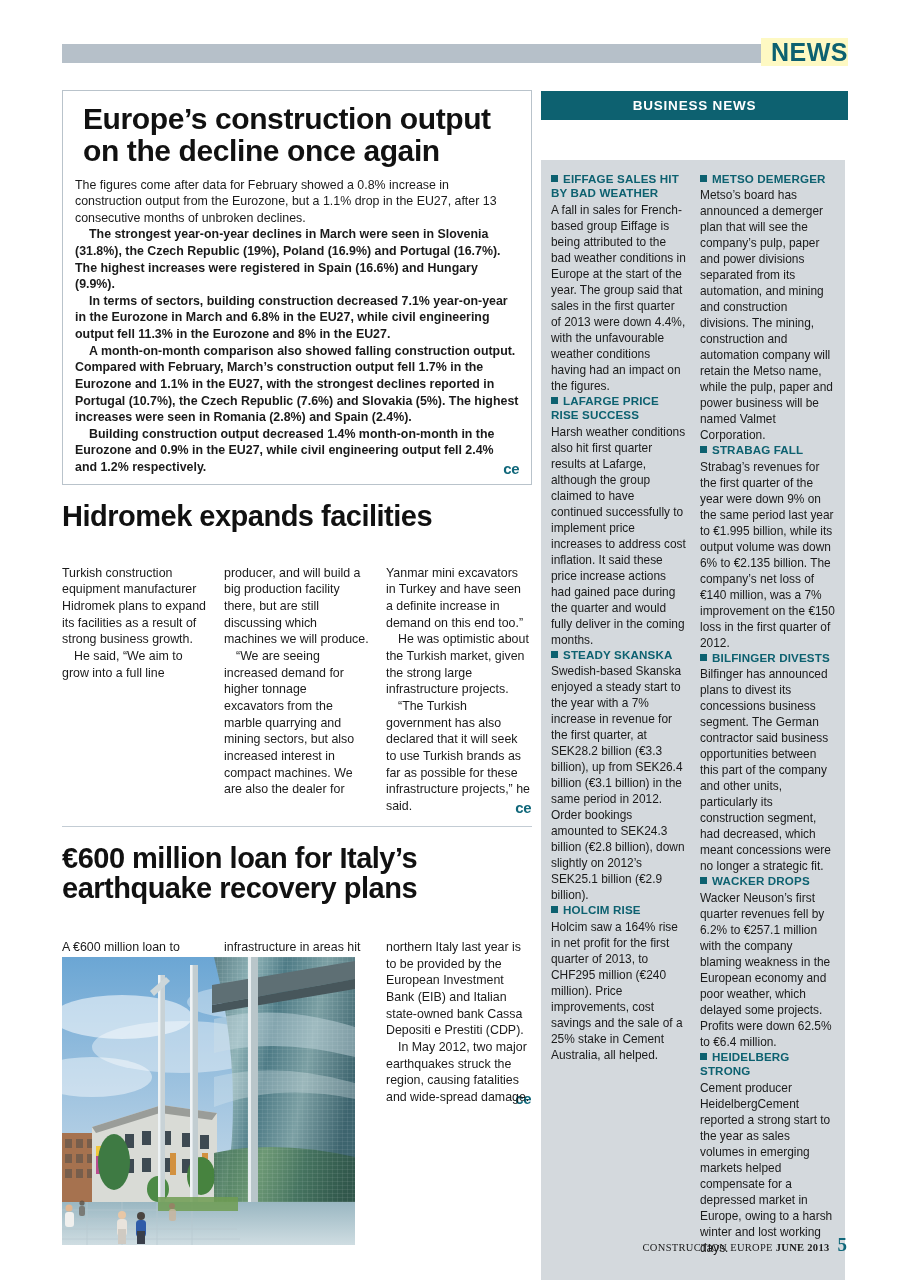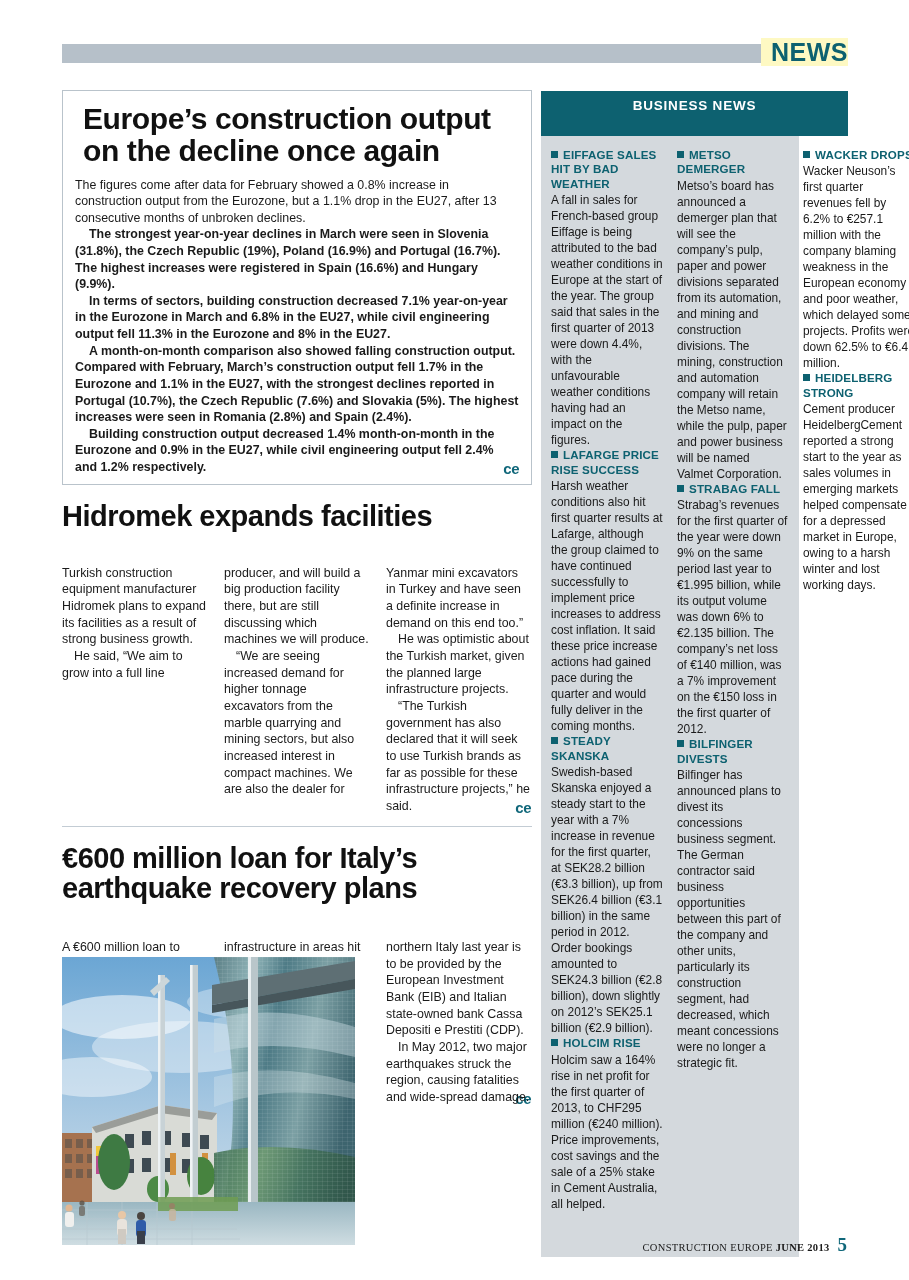--- a/index.html
+++ b/index.html
@@ -146,31 +146,32 @@
     top: 91px;
     width: 307px;
   }
   .sidebar-banner {
     background: #0d6170;
     color: #ffffff;
     text-align: center;
     font-size: 13.5px;
     font-weight: bold;
     letter-spacing: 0.8px;
-    padding: 7px 0 23px 0;
+    padding: 7px 0 7px 0;
   }
   .sidebar-body {
     background: #d4d9dd;
     padding: 12px 10px 14px 10px;
     box-sizing: border-box;
-    width: 258px;
+    width: 304px;
     height: 1121px;
     column-count: 2;
     column-gap: 14px;
     column-fill: auto;
+    margin-top: 40px;
   }
   .news-item { break-inside: avoid-column; }
   .news-head {
     color: #0d6170;
     font-weight: bold;
     font-size: 11.6px;
     line-height: 1.25;
     letter-spacing: 0.15px;
     margin: 0 0 1px 0;
     text-transform: uppercase;
@@ -243,21 +244,21 @@
         <div class="col">
           <p>Turkish construction equipment manufacturer Hidromek plans to expand its facilities as a result of strong business growth.</p>
           <p class="indent">He said, “We aim to grow into a full line</p>
         </div>
         <div class="col">
           <p>producer, and will build a big production facility there, but are still discussing which machines we will produce.</p>
           <p class="indent">“We are seeing increased demand for higher tonnage excavators from the marble quarrying and mining sectors, but also increased interest in compact machines. We are also the dealer for</p>
         </div>
         <div class="col">
           <p>Yanmar mini excavators in Turkey and have seen a definite increase in demand on this end too.”</p>
-          <p class="indent">He was optimistic about the Turkish market, given the planned large infrastructure projects.</p>
+          <p class="indent">He was optimistic about the Turkish market, given the strong large infrastructure projects.</p>
           <p class="indent">“The Turkish government has also declared that it will seek to use Turkish brands as far as possible for these infrastructure projects,” he said.</p>
           <div class="ce-mark">ce</div>
         </div>
       </div>
       <div class="rule"></div>
     </div>
 
     <div>
       <div class="sec-headline two-line">€600 million loan for Italy’s earthquake recovery plans</div>
       <div class="tri-cols">

